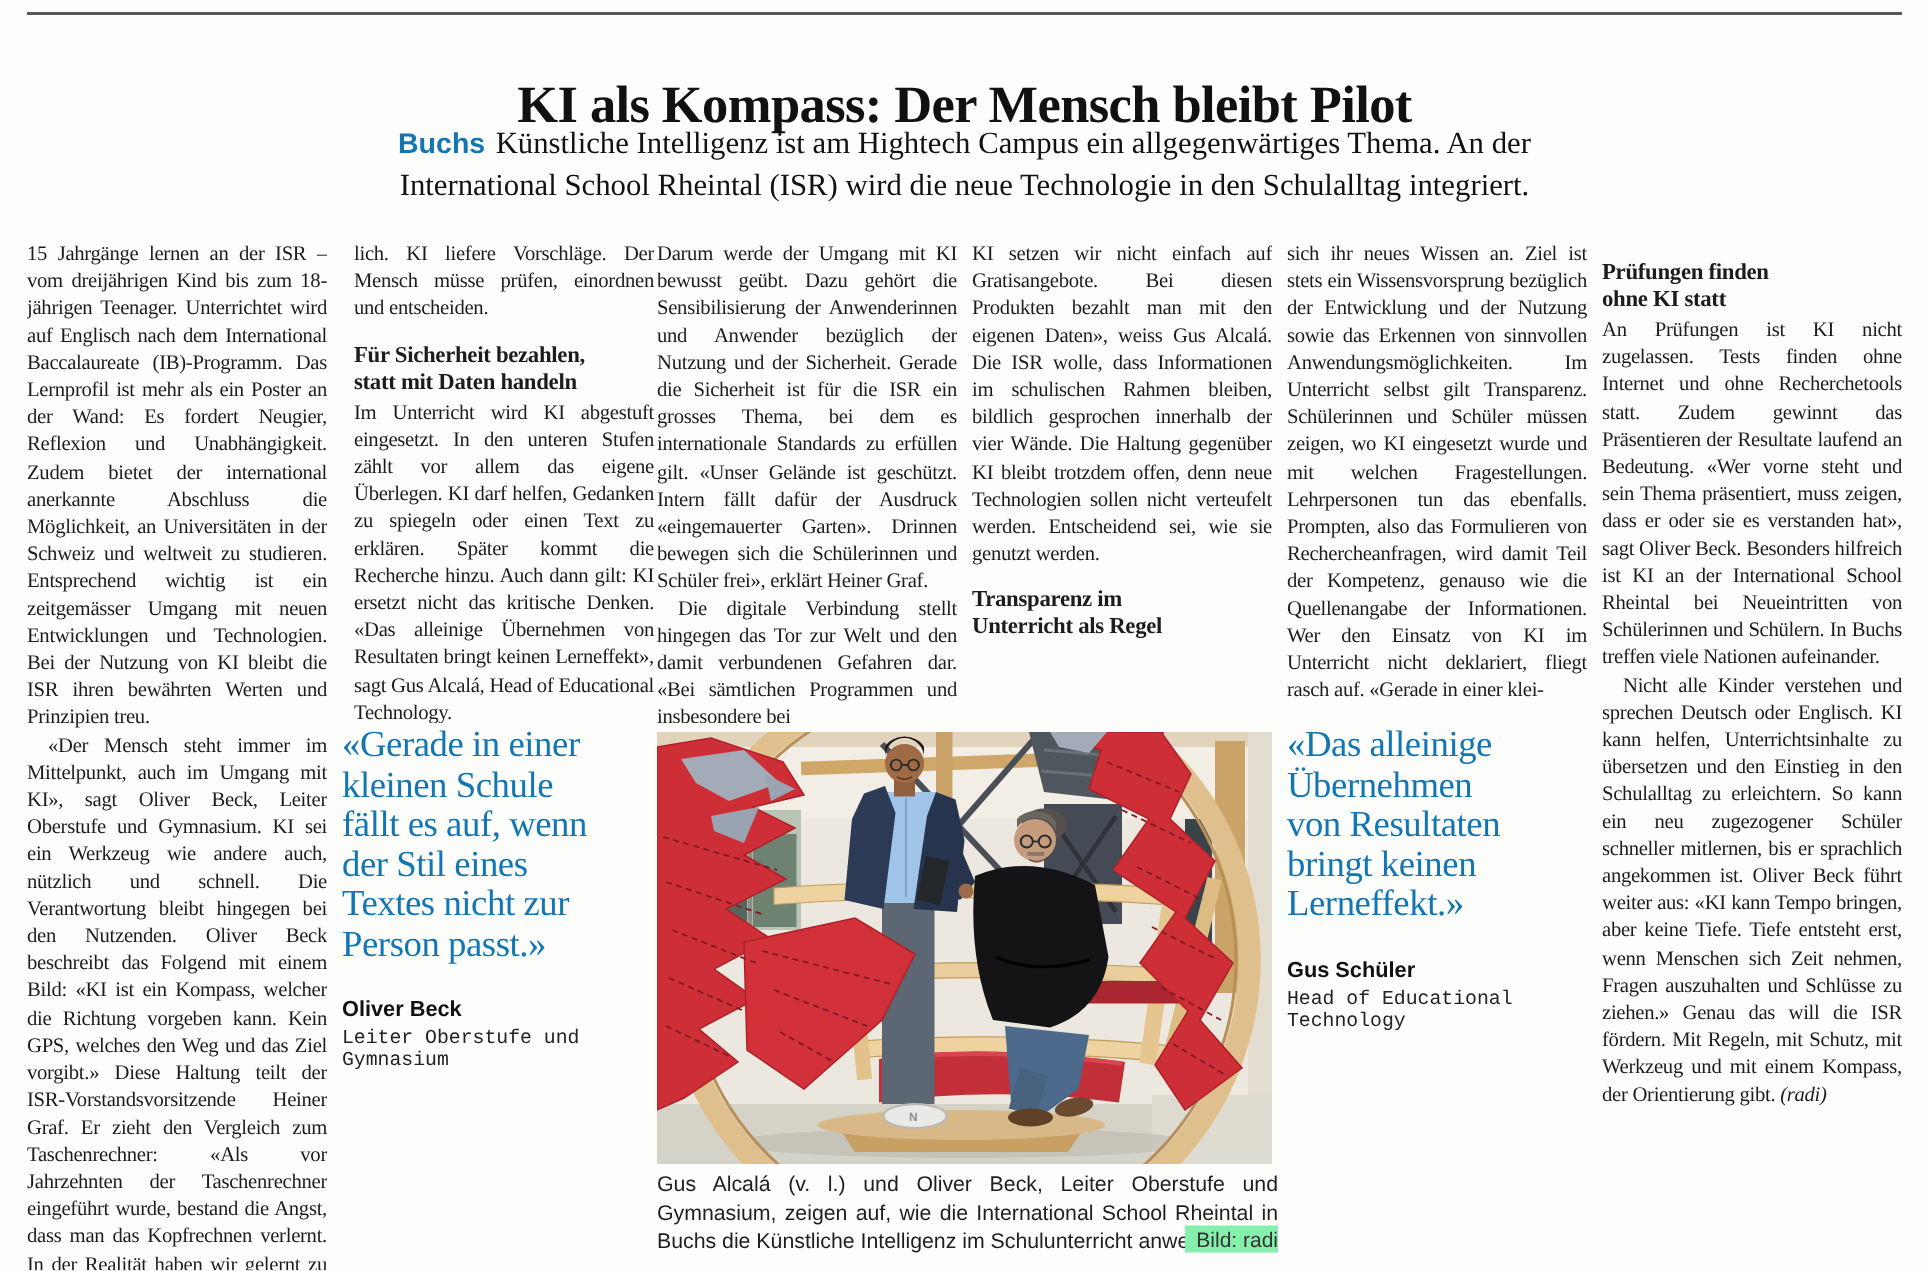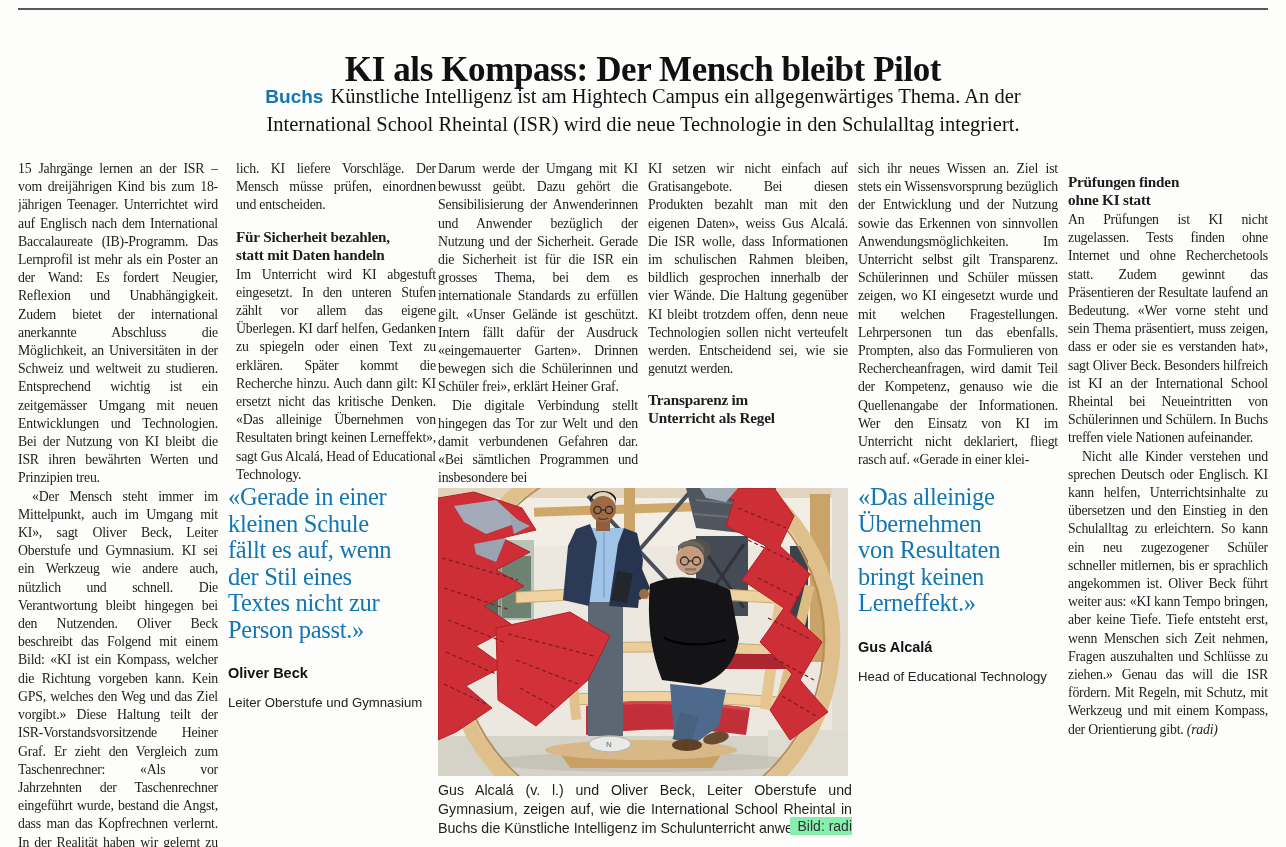--- a/index.html
+++ b/index.html
@@ -17,22 +17,22 @@
        font-size:13.8px;line-height:18.2px;letter-spacing:-0.2px;}
   .col p{margin:0;}
   .col p.ind{text-indent:14px;}
   .col .subhead{font-weight:bold;font-size:15.2px;line-height:18px;margin:13px 0 2px 0;
                 white-space:pre-line;text-align:left;letter-spacing:-0.2px;}
   .col i{font-style:italic;}
   .pq{position:absolute;width:206px;}
   .pq .pq-text{font-size:24.5px;line-height:26.5px;white-space:pre-line;letter-spacing:-0.3px;}
   .pq .pq-name{font-family:"Liberation Sans",sans-serif;font-weight:bold;font-size:14.5px;
                color:#111;margin-top:22px;}
-  .pq .pq-role{font-family:Liberation Sans, sans-serif;font-size:13.2px;color:#222;
-               margin-top:14px;}
+  .pq .pq-role{font-family:Liberation Mono, monospace;font-size:13.2px;color:#222;
+               margin-top:3px;}
   .photo{position:absolute;left:438px;top:488px;width:410px;height:288px;background:#e8e4da;
          overflow:hidden;}
   .photo svg{display:block;}
   .caption{position:absolute;left:438px;top:781px;width:414px;
            font-family:"Liberation Sans",sans-serif;font-size:14.2px;line-height:18.8px;
            text-align:justify;color:#1e1e1e;}
   .credit{position:absolute;right:0;bottom:2px;font-size:14px;color:#333;
           background:#86efac;padding-left:8px;}
 </style>
 </head>
@@ -86,21 +86,21 @@
     <div class="pq-name">Oliver Beck</div>
     <div class="pq-role">Leiter Oberstufe und Gymnasium</div>
   </div>
 
   <div class="pq" style="left:858px;top:484px;">
     <div class="pq-text" style="color: rgb(18, 118, 180);">«Das alleinige
 Übernehmen
 von Resultaten
 bringt keinen
 Lerneffekt.»</div>
-    <div class="pq-name">Gus Alcalá</div>
+    <div class="pq-name">Gus Schüler</div>
     <div class="pq-role">Head of Educational Technology</div>
   </div>
 
   <div class="photo">
     <svg width="410" height="288" viewBox="0 0 410 288" xmlns="http://www.w3.org/2000/svg">
       <g>
         <rect x="0" y="0" width="410" height="288" fill="#ece8df"></rect>
         <rect x="0" y="0" width="410" height="58" fill="#f2eee5"></rect>
         <rect x="0" y="0" width="410" height="10" fill="#e2d4bc"></rect>
         <rect x="96" y="16" width="220" height="9" fill="#cfa768" transform="rotate(-2 206 20)"></rect>

